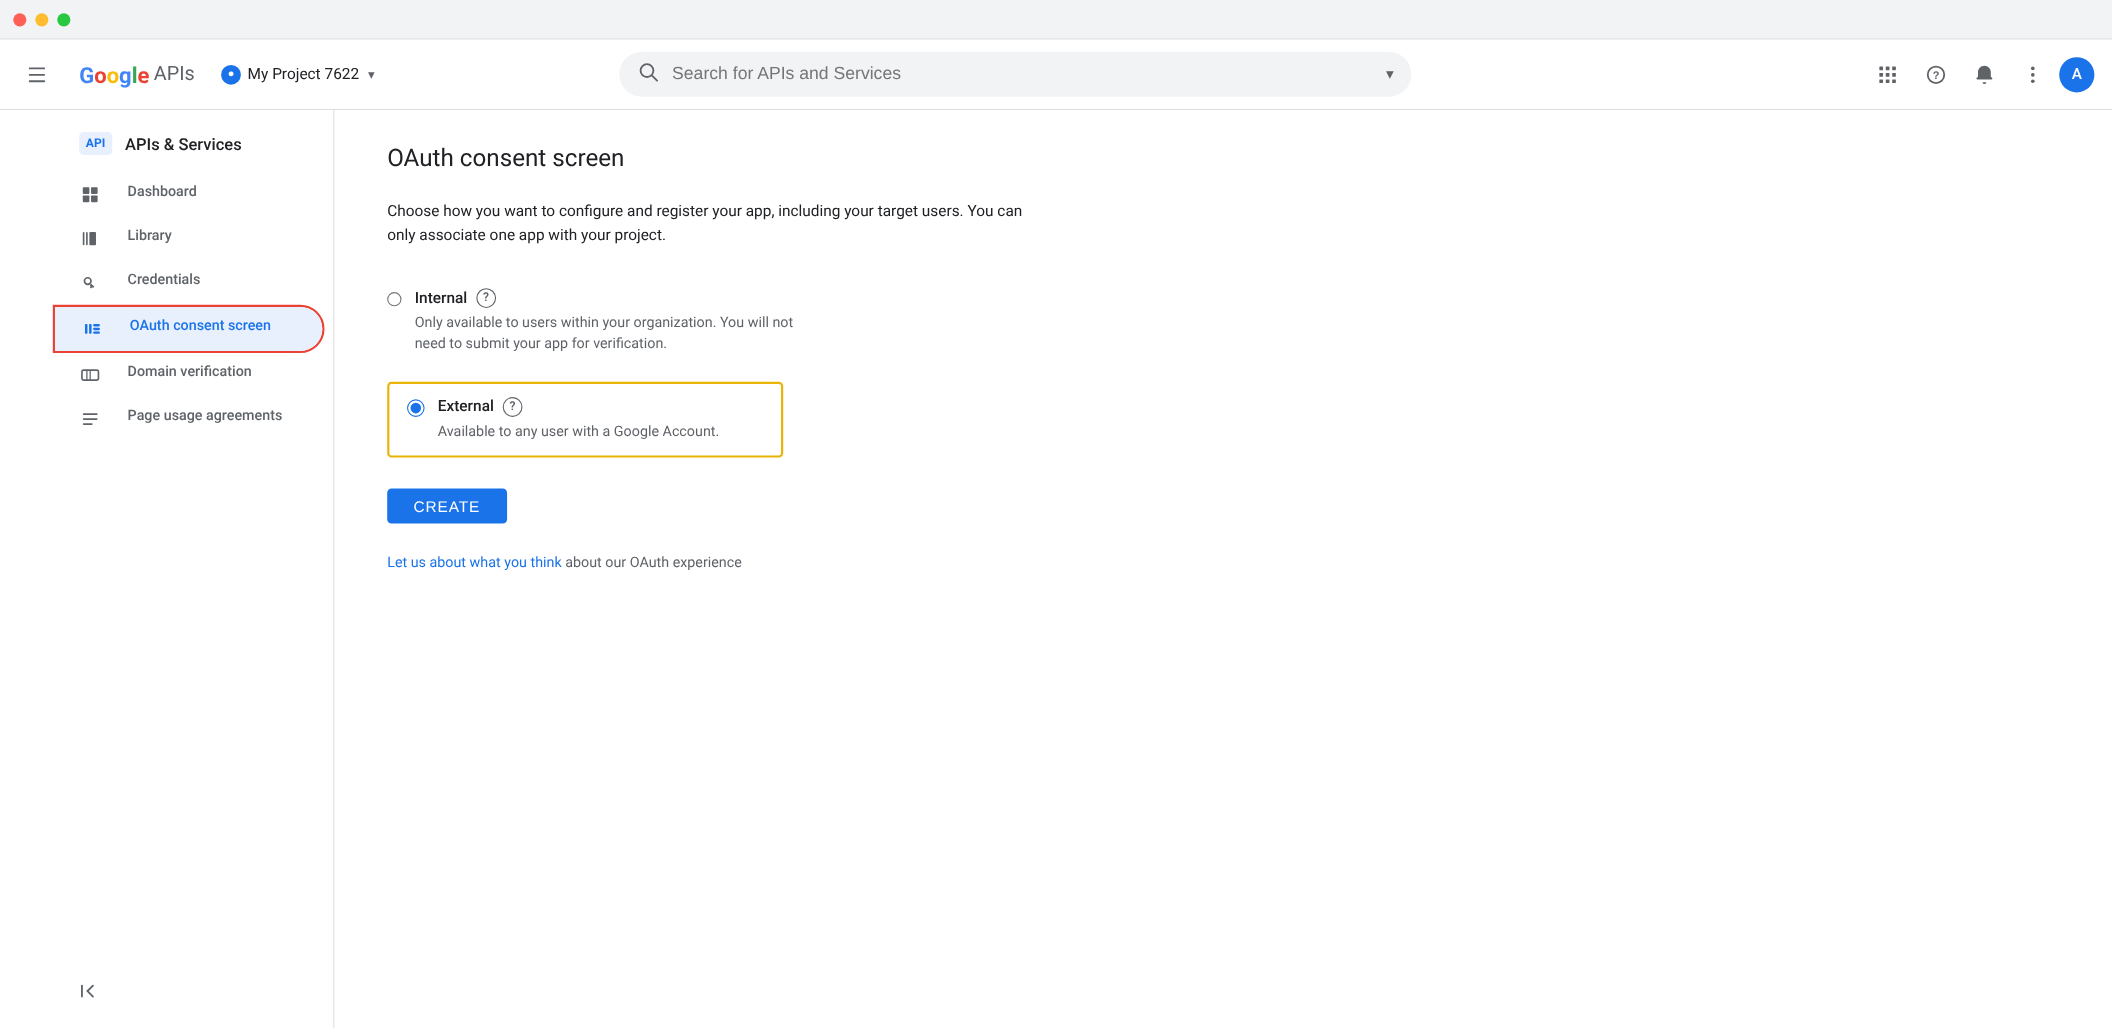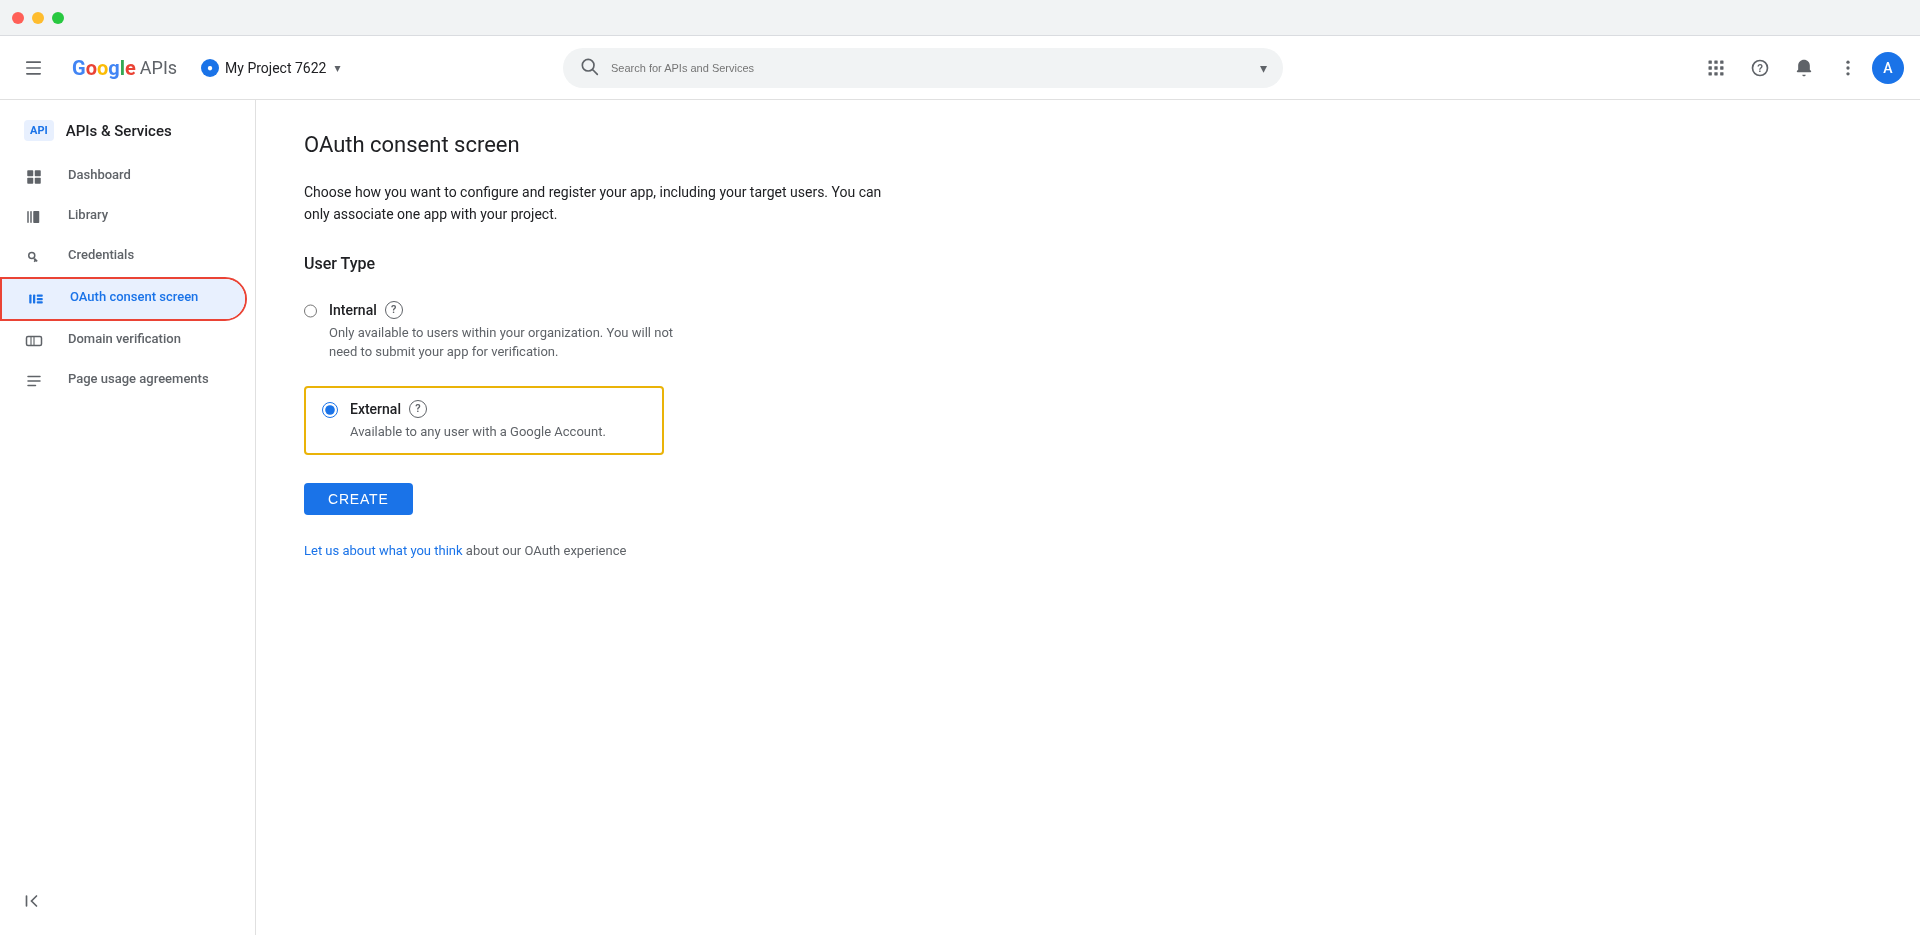--- a/index.html
+++ b/index.html
@@ -53,21 +53,21 @@
     .chevron-down { color: #5f6368; font-size: 12px; margin-left: 2px; }
 
     .search-bar {
       flex: 1; max-width: 720px; margin: 0 auto;
       display: flex; align-items: center;
       background: #f1f3f4; border-radius: 24px;
       padding: 8px 16px; gap: 12px;
     }
     .search-bar input {
       border: none; background: transparent; outline: none;
-      font-size: 11px; color: #8b5cf6; flex: 1;
+      font-size: 16px; color: #8b5cf6; flex: 1;
     }
     .search-icon-svg { color: #5f6368; font-size: 18px; }
 
     .nav-icons {
       display: flex; align-items: center; gap: 4px; margin-left: auto;
     }
     .nav-icon-btn {
       width: 40px; height: 40px; border-radius: 50%;
       display: flex; align-items: center; justify-content: center;
       cursor: pointer; border: none; background: transparent;
@@ -87,20 +87,21 @@
     }
 
     
     .sidebar {
       width: 256px;
       min-width: 256px;
       border-right: 1px solid #e0e0e0;
       padding-top: 8px;
       display: flex;
       flex-direction: column;
+      margin-left: 48px;
     }
     .sidebar-header {
       display: flex; align-items: center; gap: 12px;
       padding: 12px 24px 16px 24px;
     }
     .api-badge {
       background: #e8f0fe; color: #1a73e8; font-size: 11px; font-weight: 700;
       padding: 4px 6px; border-radius: 4px;
     }
     .sidebar-title { font-size: 15px; font-weight: 500; color: #202124; }
@@ -359,21 +360,20 @@
           </svg>
       </div>
     </div>
   </nav>
 
   <main class="main-content">
     <h1 class="page-title">OAuth consent screen</h1>
 
     <p class="description">Choose how you want to configure and register your app, including your target users. You can only associate one app with your project.</p>
 
-    <h2 class="section-title">User Type</h2>
 
     <div class="user-type-options">
 
       <div class="radio-option">
         <input type="radio" name="user-type" id="internal" value="internal" style="">
         <div class="radio-option-content">
           <div class="radio-label-row">
             <label class="radio-label" for="internal">Internal</label>
             <div class="help-icon">?</div>
           </div>

